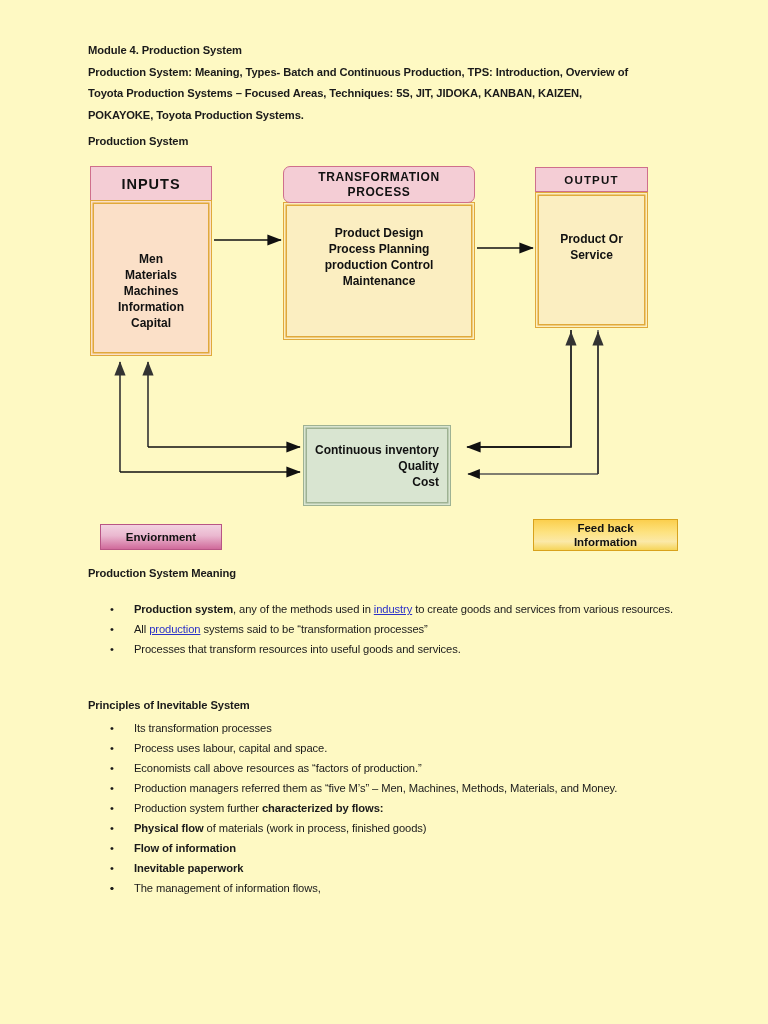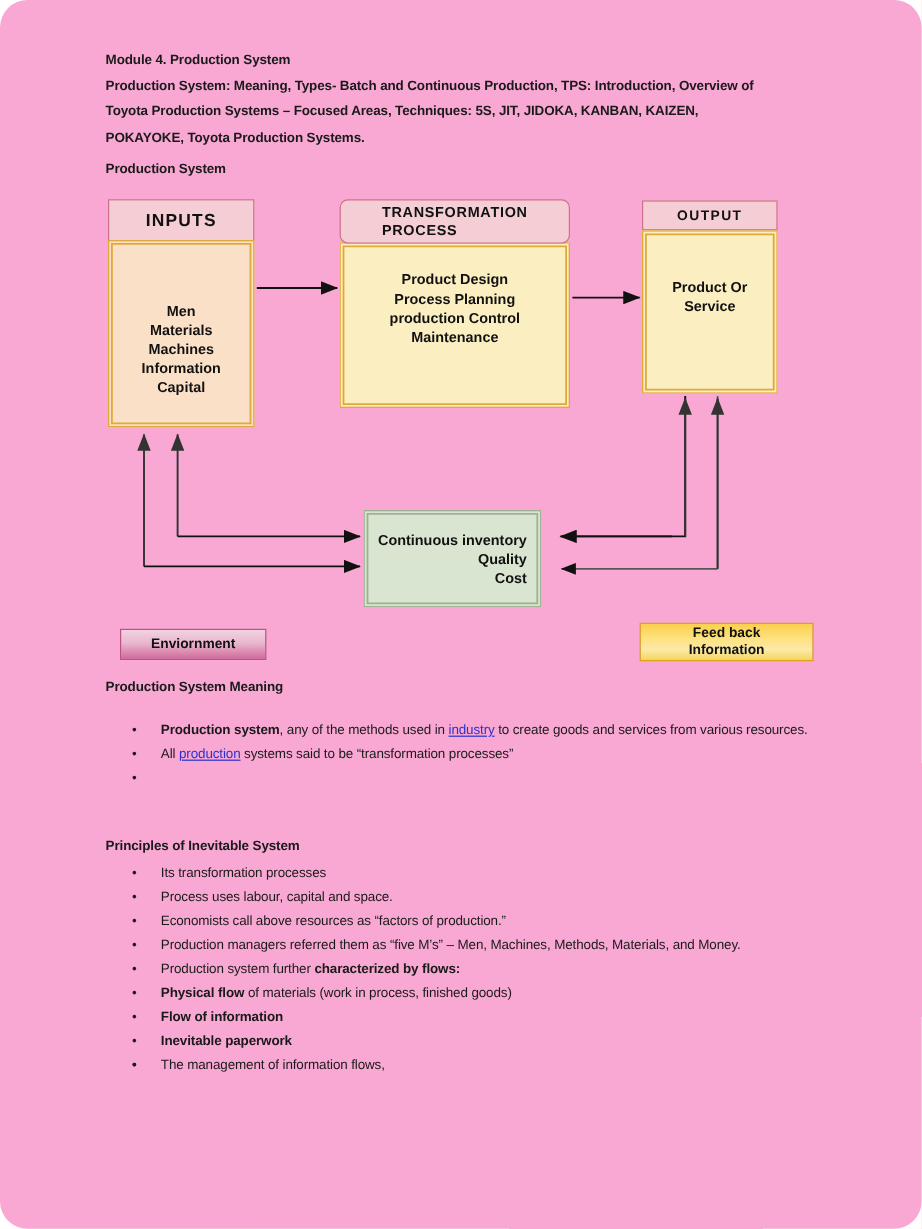--- a/index.html
+++ b/index.html
@@ -15,22 +15,21 @@
     font-family: "Liberation Sans", sans-serif;
     color: #000000;
     overflow: hidden;
   }
 
   .page {
     position: absolute;
     left: 0; top: 0;
     width: 768px;
     height: 1024px;
-    background: #f9a8d4;
-    border-radius: 23px;
+    background: #fef9c3;
   }
 
   
   .doc-text {
     position: absolute;
     left: 88px;
     width: 596px;
   }
 
   .hdr-line {
@@ -91,20 +90,21 @@
   .diagram > * { pointer-events: auto; }
 
   .dbox { position: absolute; box-sizing: border-box; }
 
   .hdr-pink {
     background: #f4cdd5;
     border: 1.5px solid #cf6f8c;
     display: flex;
     align-items: center;
     justify-content: center;
+    text-align: center;
     font-weight: bold;
     color: #111;
     font-family: "Liberation Sans", sans-serif;
   }
 
   .body-peach {
     background: #fbe0c8;
     border: 1.5px solid #e0a93b;
     box-shadow: inset 0 0 0 1.5px #fbe0c8, inset 0 0 0 3px #e0a93b;
     display: flex;
@@ -265,20 +265,21 @@
     <li>
       <span class="bullet-dot">•</span>
       <span><b>Production system</b>, any of the methods used in <a class="lnk" href="#">industry</a> to create goods and services from various resources.</span>
     </li>
     <li>
       <span class="bullet-dot">•</span>
       <span>All <a class="lnk" href="#">production</a> systems said to be “transformation processes”</span>
     </li>
     <li>
       <span class="bullet-dot">•</span>
+      <span>Processes that transform resources into useful goods and services.</span>
     </li>
   </ul>
 
   <div class="section-head" style="top:699px;">Principles of Inevitable System</div>
   <ul class="bullets indent-b" style="top:718px;">
     <li>
       <span class="bullet-dot">•</span>
       <span>Its transformation processes</span>
     </li>
     <li>

